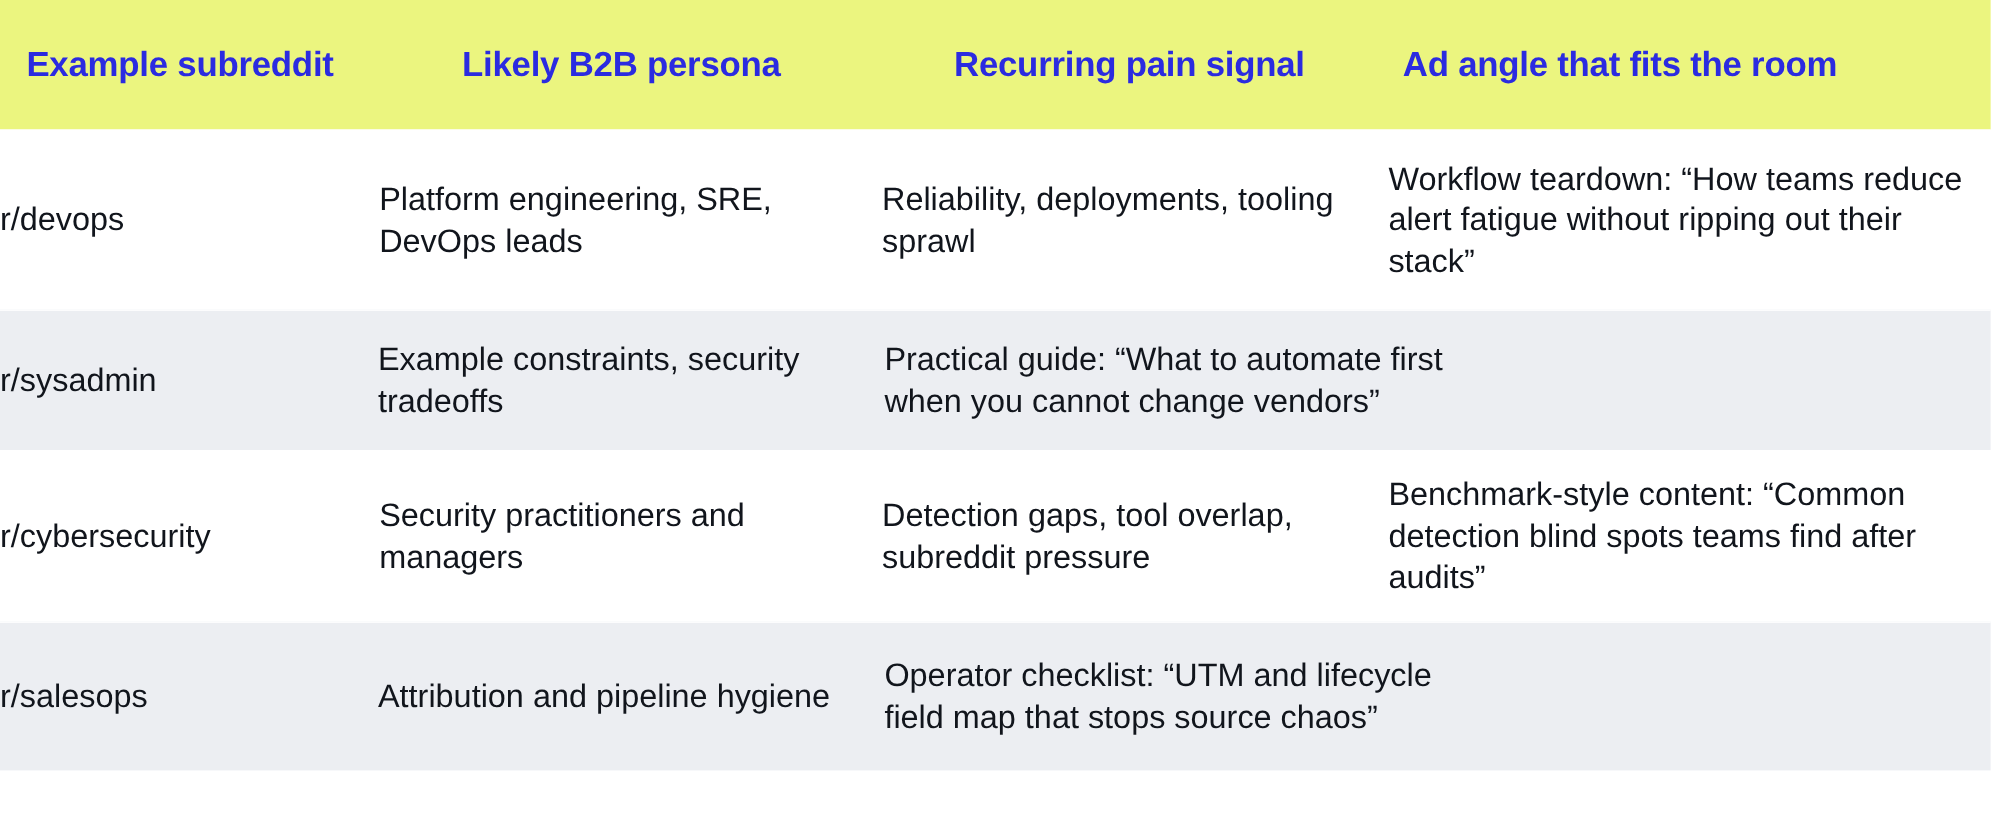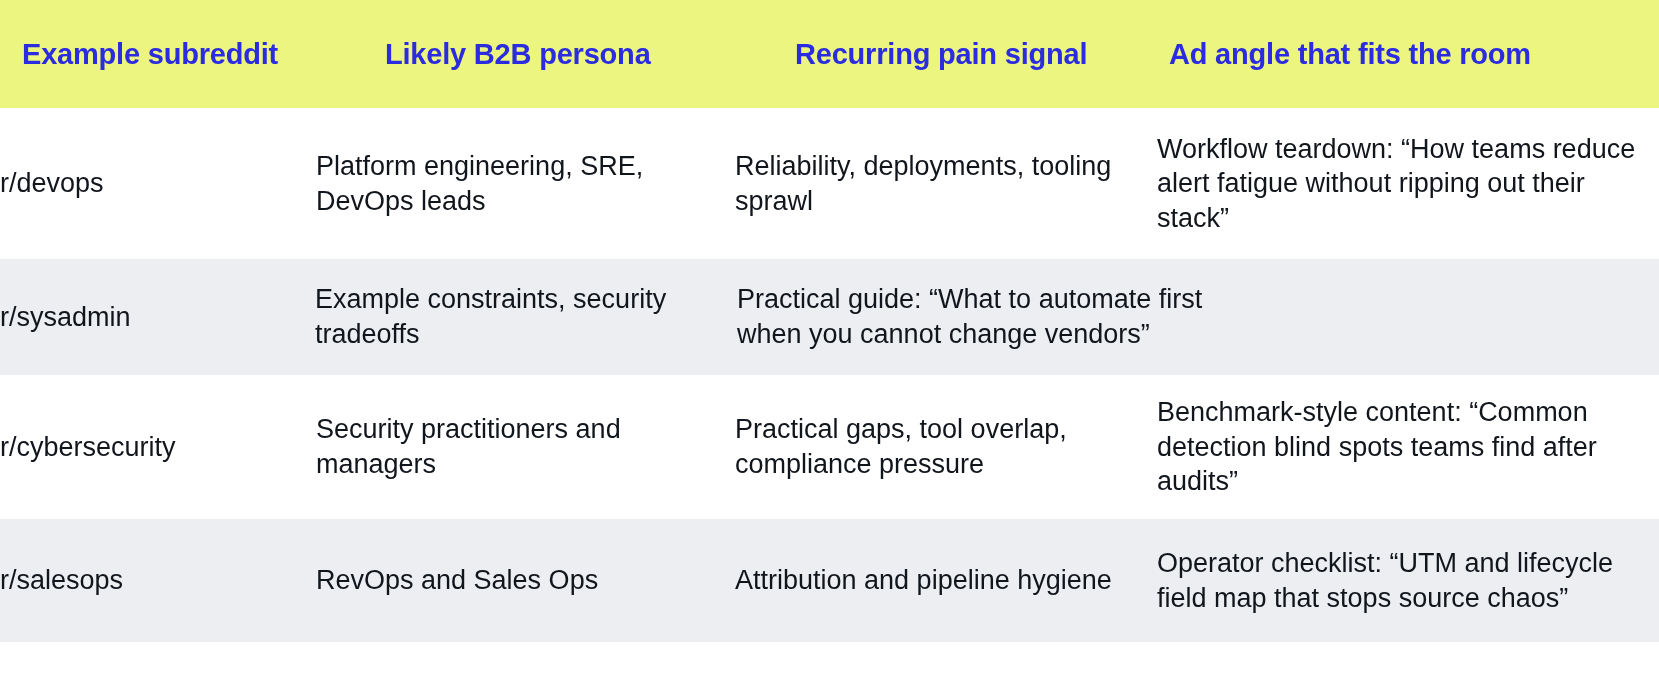--- a/index.html
+++ b/index.html
@@ -86,24 +86,23 @@
 
   <div class="row body-row row-shaded r2">
     <div class="cell c0">r/sysadmin</div>
     <div class="cell c2">Example constraints, security tradeoffs</div>
     <div class="cell c3">Practical guide: “What to automate first when you cannot change vendors”</div>
   </div>
 
   <div class="row body-row row-white r3">
     <div class="cell c0">r/cybersecurity</div>
     <div class="cell c1">Security practitioners and managers</div>
-    <div class="cell c2">Practical gaps, tool overlap, compliance pressure</div>
+    <div class="cell c2">Detection gaps, tool overlap, subreddit pressure</div>
     <div class="cell c3">Benchmark-style content: “Common detection blind spots teams find after audits”</div>
   </div>
 
   <div class="row body-row row-shaded r4">
     <div class="cell c0">r/salesops</div>
-    <div class="cell c1">RevOps and Sales Ops</div>
     <div class="cell c2">Attribution and pipeline hygiene</div>
     <div class="cell c3">Operator checklist: “UTM and lifecycle field map that stops source chaos”</div>
   </div>
 
 </div>
 
 </body></html>

